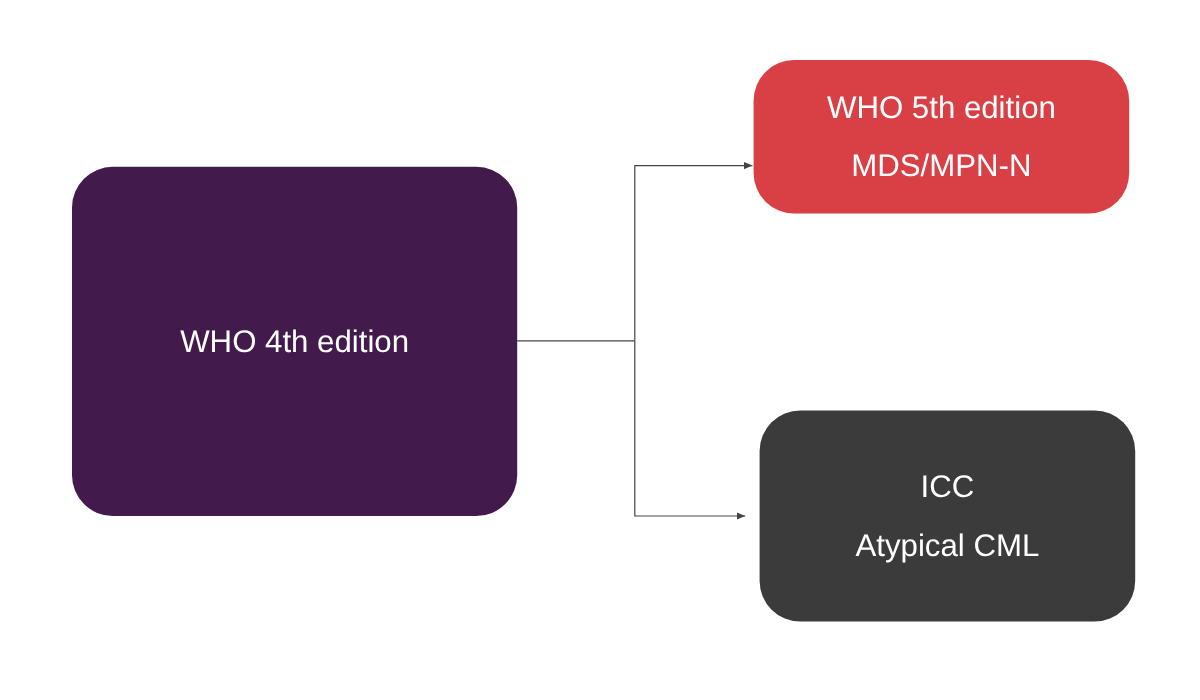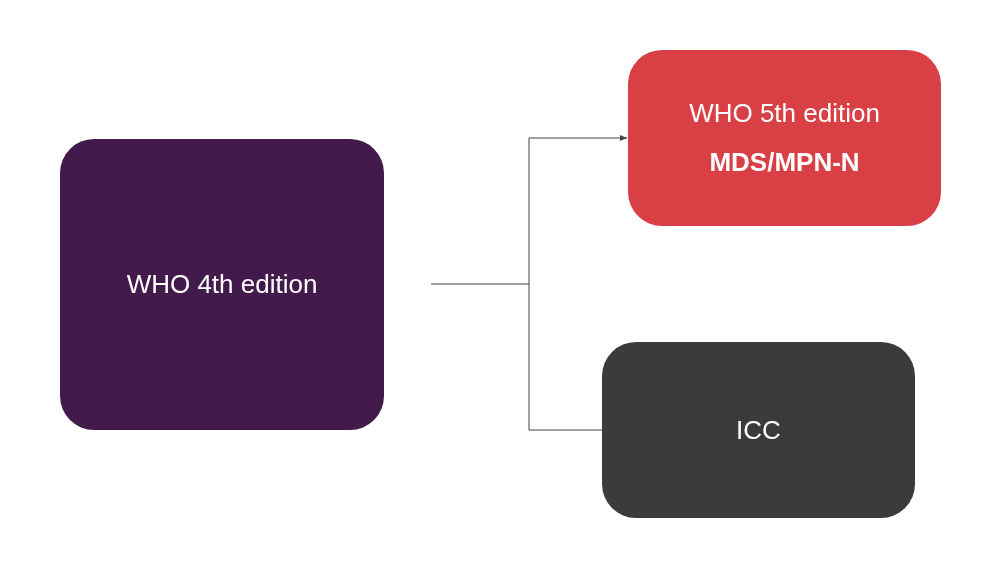--- a/index.html
+++ b/index.html
@@ -2,24 +2,24 @@
 <html><head>
   <meta charset="utf-8">
   <style>
     html, body { margin: 0; padding: 0; background: #ffffff; }
     body { width: 1000px; height: 583px; position: relative; overflow: hidden;
            font-family: "Liberation Sans", "DejaVu Sans", sans-serif; }
     .box { position: absolute; border-radius: 34px; color: #fff; display: flex;
            flex-direction: column; align-items: center; justify-content: center;
            text-align: center; font-size: 26px; line-height: 37px; }
     .box .light { font-weight: normal; }
-    .box .bold { font-weight: bold; margin-top: 12px; }
-    #box-who4 { left: 60px; top: 139px; width: 324px; height: 291px; }
-    #box-who5 { left: 628px; top: 50px; width: 313px; height: 176px; }
-    #box-icc { left: 602px; top: 342px; width: 313px; height: 176px; }
+    .box .bold { font-weight: normal; margin-top: 12px; }
+    #box-who4 { left: 60px; top: 139px; width: 371px; height: 291px; }
+    #box-who5 { left: 628px; top: 50px; width: 313px; height: 128px; }
+    #box-icc { left: 633px; top: 342px; width: 313px; height: 176px; }
     svg.connectors { position: absolute; left: 0; top: 0; }
   </style>
 </head>
 <body>
 
 <svg class="connectors" width="1000" height="583">
   <defs>
     <marker id="arrow" markerWidth="8" markerHeight="8" refX="7" refY="4" orient="auto" markerUnits="userSpaceOnUse">
       <path d="M0,1 L7,4 L0,7 Z" fill="#444"></path>
     </marker>
@@ -33,13 +33,14 @@
   <div class="light">WHO 4th edition</div>
 </div>
 
 <div class="box" id="box-who5" style="background:#d94046">
   <div class="light">WHO 5th edition</div>
   <div class="bold">MDS/MPN-N</div>
 </div>
 
 <div class="box" id="box-icc" style="background:#3b3b3b">
   <div class="light">ICC</div>
+  <div class="bold">Atypical CML</div>
 </div>
 
 </body></html>

